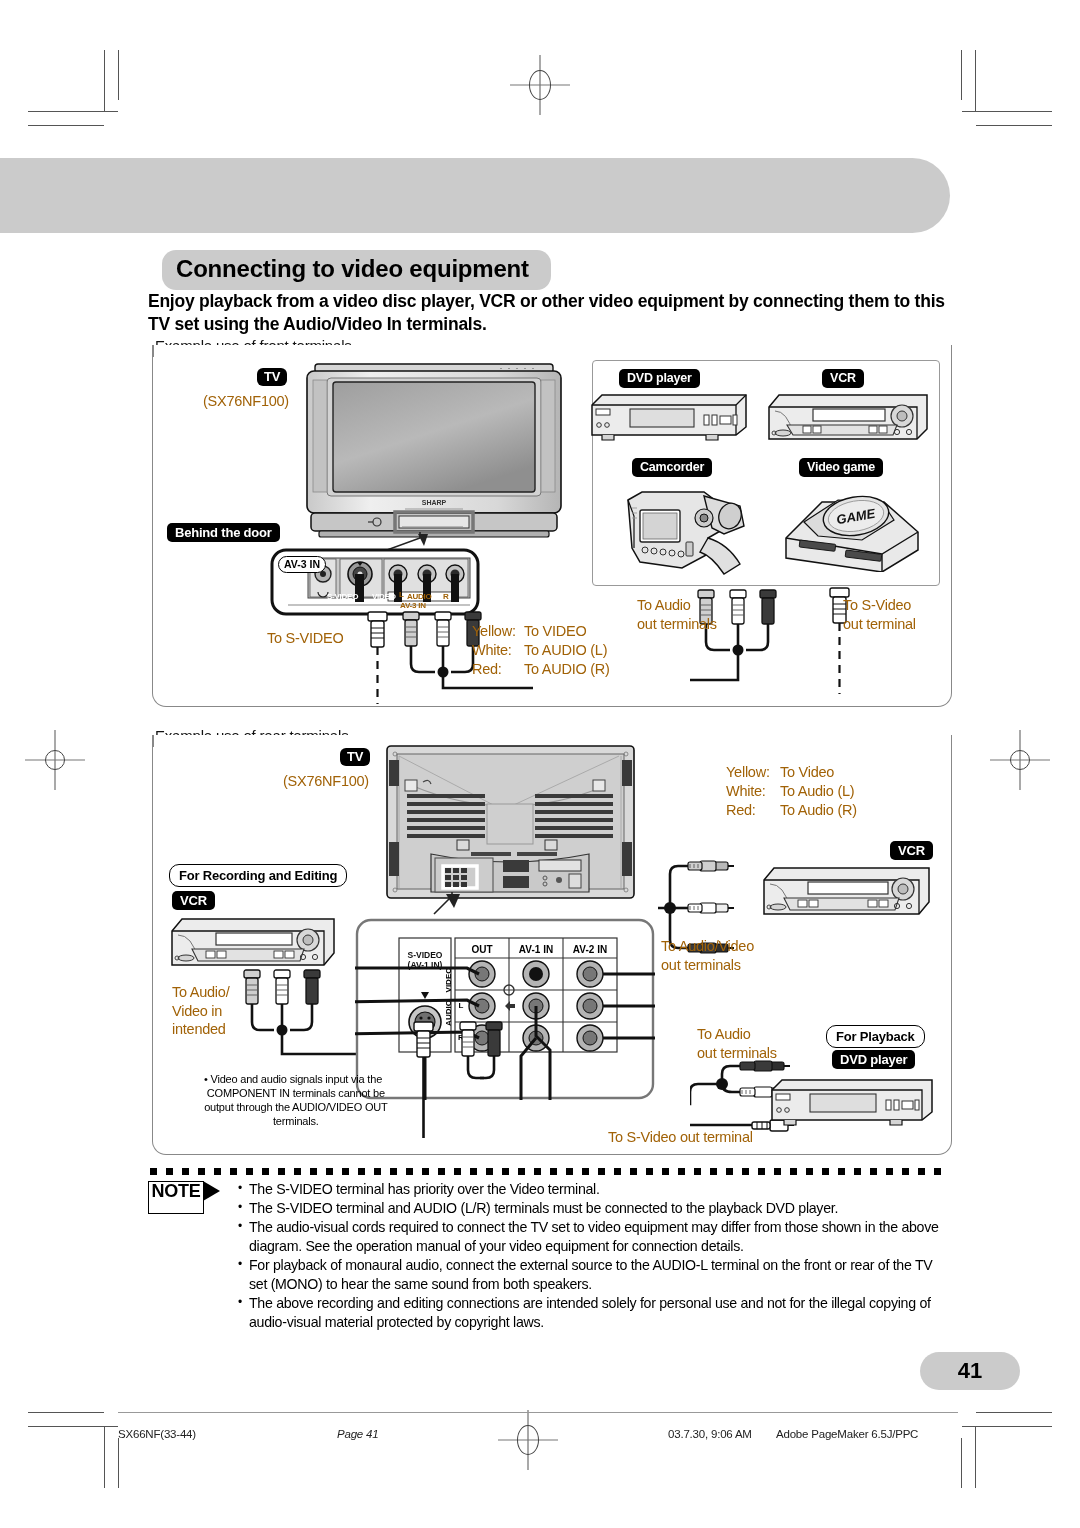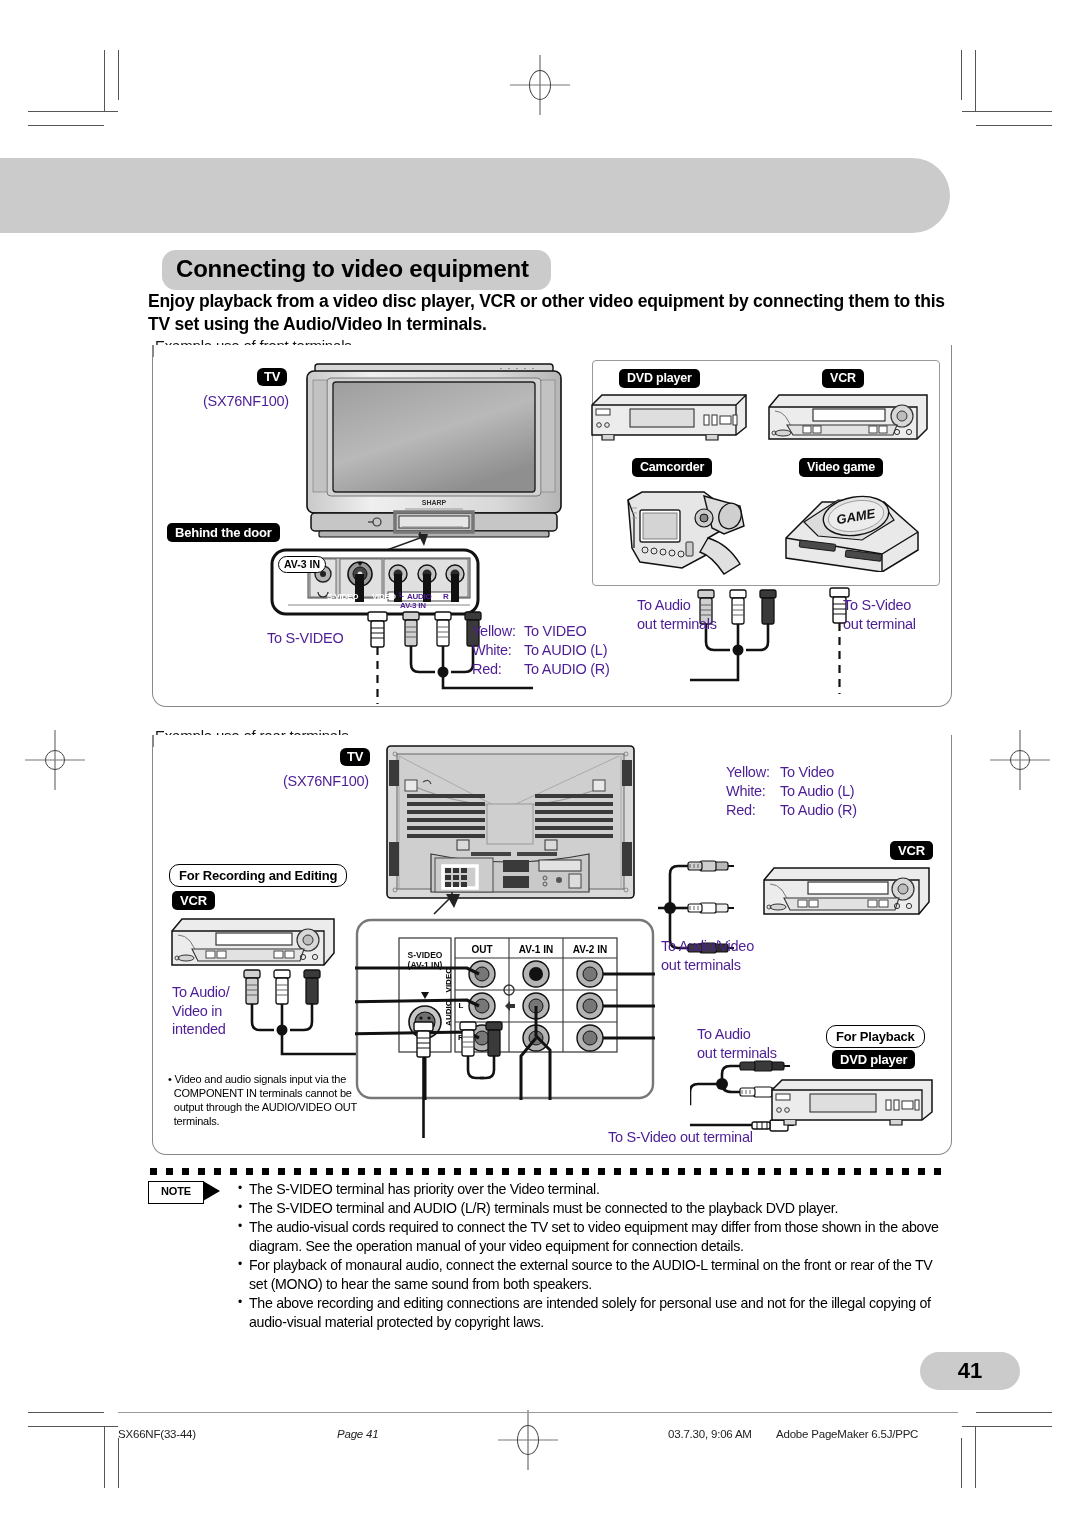--- a/index.html
+++ b/index.html
@@ -75,41 +75,41 @@
   }
   .oval-label {
     position: absolute; border: 1.4px solid #000; border-radius: 9px;
     font-size: 9.5px; font-weight: bold; padding: 1px 5px 1.5px; background:#fff;
     white-space: nowrap;
   }
 
   
   .dtext {
     position: absolute; font-size: 14.5px; line-height: 18.5px;
-    letter-spacing: -0.25px; color: #4c1d95; white-space: pre;
+    letter-spacing: -0.25px; color: #a16207; white-space: pre;
   }
   .dtext.tiny { font-size: 8px; line-height: 10px; }
 
   
   .dev { position: absolute; }
   .dev svg { display: block; }
 
   
   .dotrule {
     position: absolute; left: 150px; top: 1168px; width: 800px; height: 7px;
     background-image: repeating-linear-gradient(to right, #000 0 7px, transparent 7px 16px);
   }
   .note-marker {
     position: absolute; left: 148px; top: 1181px;
     width: 78px; height: 21px;
   }
   .note-marker .box {
-    position: absolute; left: 0; top: 0; width: 56px; height: 23px;
+    position: absolute; left: 0; top: 0; width: 56px; height: 33px;
     border: 1.6px solid #000; background: #fff;
-    font-size: 11px; font-weight: bold; text-align: center; line-height: 18px;
+    font-size: 18px; font-weight: bold; text-align: center; line-height: 18px;
     letter-spacing: -0.2px;
   }
   .note-marker .arrow {
     position: absolute; left: 55px; top: 0; width: 0; height: 0;
     border-top: 10.5px solid transparent; border-bottom: 10.5px solid transparent;
     border-left: 17px solid #000;
   }
   .notes {
     position: absolute; left: 238px; top: 1180px; width: 710px;
   }
@@ -715,21 +715,21 @@
     </g>
     <g>
       <rect x="78" y="2" width="16" height="8" rx="2" fill="#3a3a3a" stroke="#111" stroke-width="1.3"></rect>
       <rect x="80" y="10" width="12" height="26" rx="2" fill="#3a3a3a" stroke="#111" stroke-width="1.3"></rect>
       <path d="M86 36 L86 50 Q86 58 78 58 L72 58" fill="none" stroke="#111" stroke-width="2.6"></path>
     </g>
   </svg>
 
   <div class="frame-inner" style="left:352px;top:905px;width:5px;height:5px;border:none;"></div>
 
-  <div class="inote" style="left:168px;top:1072px;width:250px;">• Video and audio signals input via the
+  <div class="inote" style="left:168px;top:1072px;width:250px;text-align:center;">• Video and audio signals input via the
   COMPONENT IN terminals cannot be
   output through the AUDIO/VIDEO OUT
   terminals.</div>
 
   <svg class="cab" style="left:658px;top:848px;" width="200" height="130">
     <g>
       <rect x="56" y="14" width="14" height="8" rx="2" fill="#b9b9b9" stroke="#111" stroke-width="1.2"></rect>
       <rect x="42" y="13" width="16" height="10" rx="2" fill="#cfcfcf" stroke="#111" stroke-width="1.2"></rect>
       <rect x="30" y="14" width="14" height="8" rx="2" fill="#cfcfcf" stroke="#111" stroke-width="1.2"></rect>
       <g stroke="#555" stroke-width="0.9">

